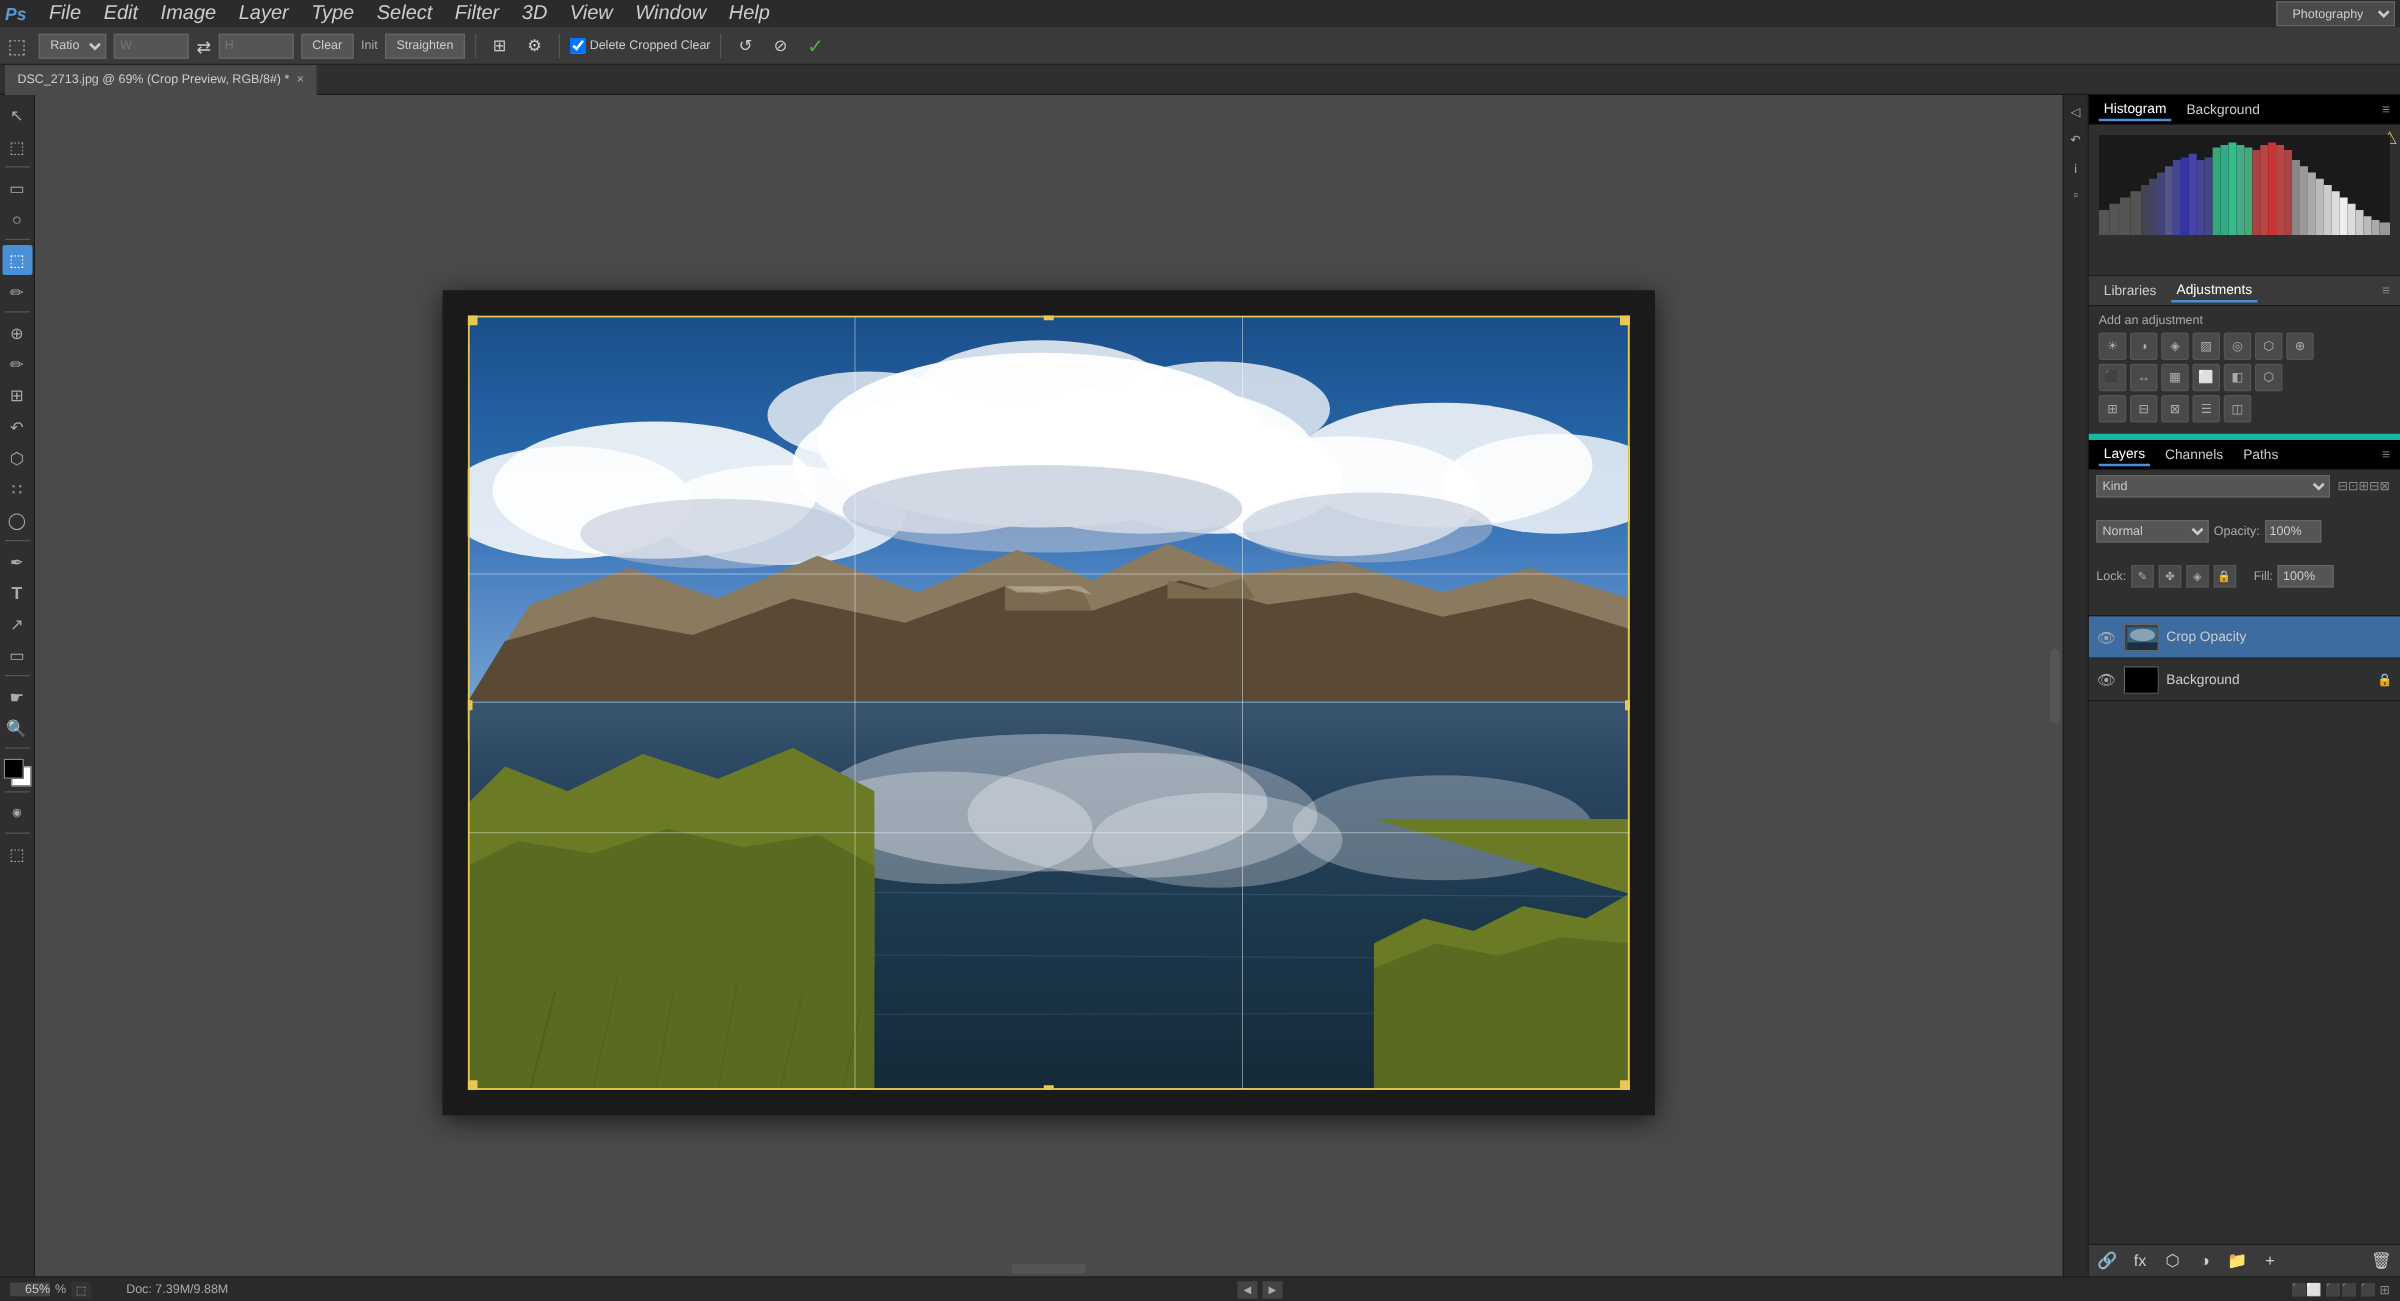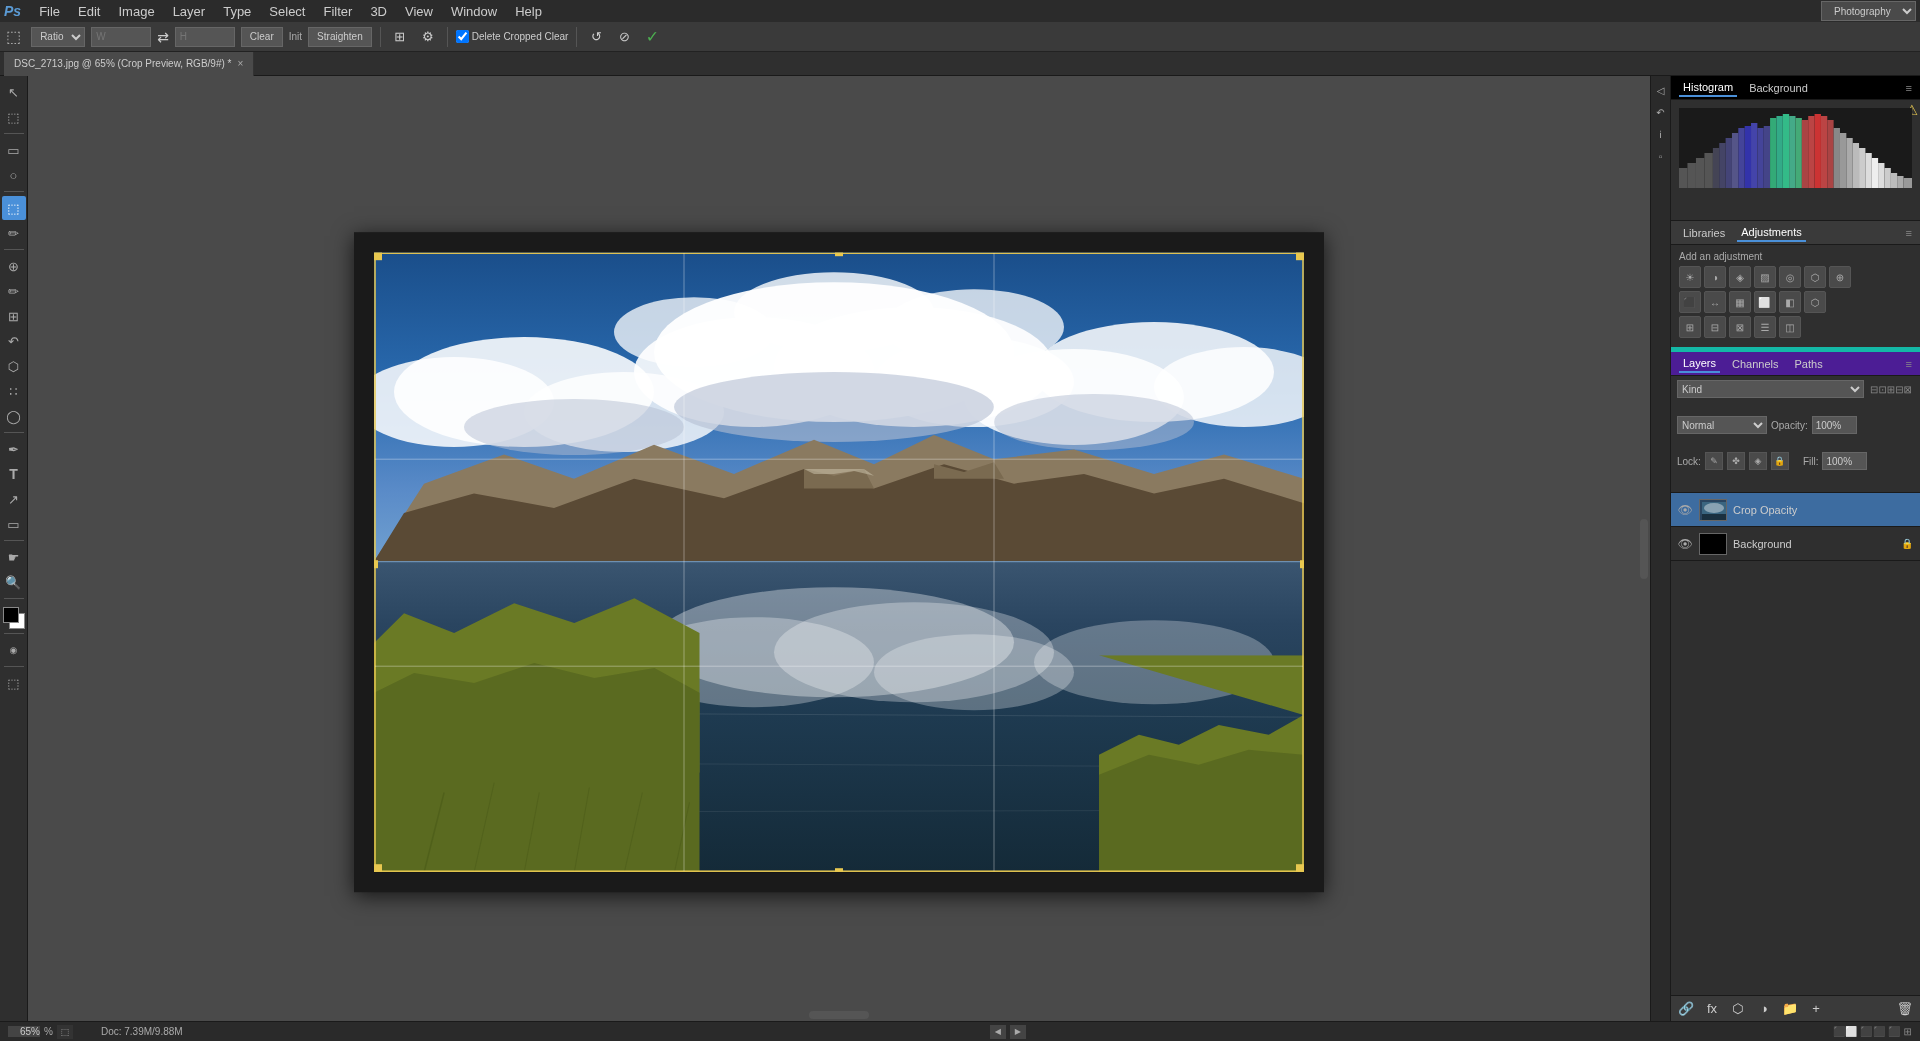--- a/index.html
+++ b/index.html
@@ -28,21 +28,22 @@
       color: #5b9bd5;
       font-weight: bold;
       font-size: 14px;
       margin-right: 8px;
       font-style: italic;
     }
     .menu-item {
       padding: 2px 8px;
       color: #ccc;
       cursor: pointer;
-      font-size: 13px;
+      font-size: 16px;
+      font-style: italic;
     }
 
     
     #options-bar {
       width: 100%;
       height: 30px;
       background: #3a3a3a;
       display: flex;
       align-items: center;
       padding: 0 6px;
@@ -339,21 +340,21 @@
       color: #aaa;
     }
 
     
     #layers-panel {
       flex: 1;
       display: flex;
       flex-direction: column;
     }
     .layers-header {
-      background: #4c1d95;
+      background: #000000;
       height: 24px;
       display: flex;
       align-items: center;
       padding: 0 8px;
       gap: 8px;
       border-bottom: 1px solid #1a1a1a;
     }
     .layers-tab {
       color: #ccc;
       font-size: 11px;
@@ -554,21 +555,21 @@
     <span>Delete Cropped Clear</span>
   </label>
   <div class="opt-divider"></div>
   <button class="opt-icon-btn" title="Rotate">↺</button>
   <button class="opt-icon-btn" title="Cancel">⊘</button>
   <button class="opt-icon-btn" title="Commit" style="color:#4CAF50; font-size:16px;">✓</button>
 </div>
 
 <div id="tab-bar">
   <div class="doc-tab">
-    <span>DSC_2713.jpg @ 65% (Crop Preview, RGB/9#) *</span>
+    <span>DSC_2713.jpg @ 69% (Crop Preview, RGB/8#) *</span>
     <span class="doc-tab-close">×</span>
   </div>
 </div>
 
 <div id="main-layout">
 
   <div id="left-tools">
     <button class="tool-btn" title="Move">↖</button>
     <button class="tool-btn" title="Artboard">⬚</button>
     <div class="tool-separator"></div>

